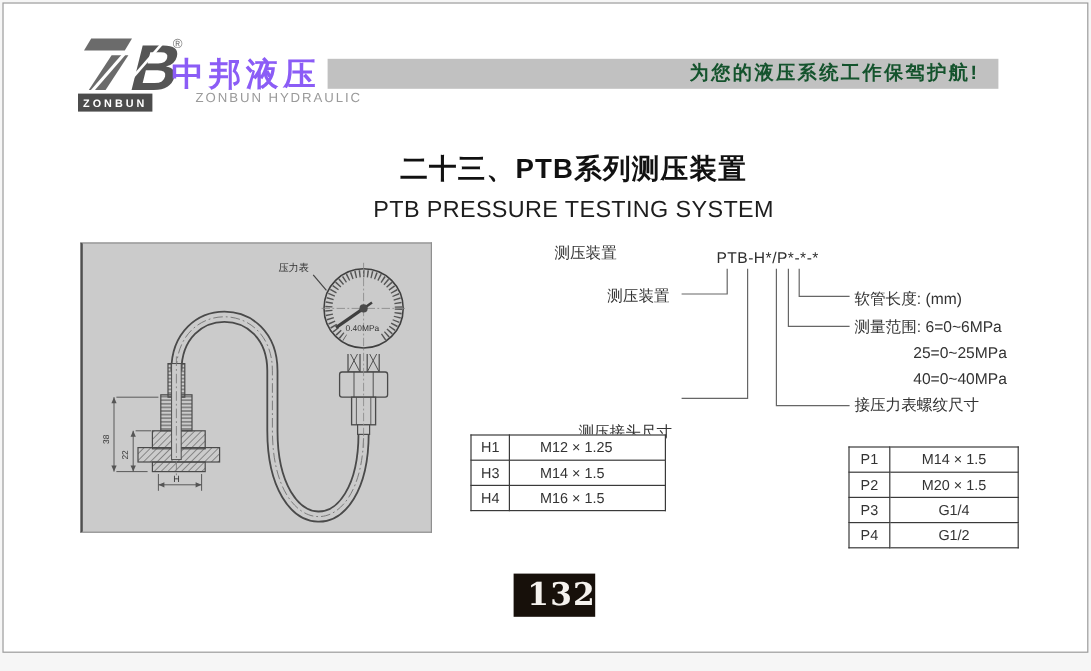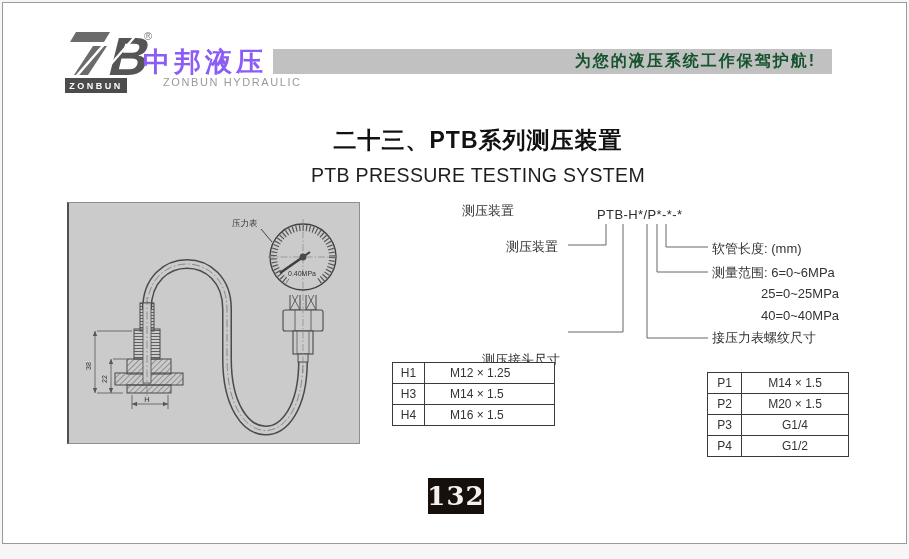--- a/index.html
+++ b/index.html
@@ -24,21 +24,21 @@
   .co-gauge-thread{left:712px;top:329px;}
   .panel{left:67px;top:202px;width:290px;height:240px;background:#cbcbcb;border:1px solid #8f8f8f;border-left:2px solid #4f4f4f;box-sizing:content-box;}
   .spec-table{border-collapse:collapse;background:#fff;}
   .spec-table td{border:1.4px solid #3a3a3a;font-size:12px;color:#333;height:20px;padding:0;}
   .spec-table td.k{width:31px;text-align:center;}
   .h-table{left:392px;top:362px;}
   .h-table td.v{width:104px;text-align:left;padding-left:25px;}
   .p-table{left:707px;top:372px;}
   .p-table td.k{width:33px;margin-top:48px;}
   .p-table td.v{width:106px;text-align:center;}
-  .page-num{left:428px;top:478px;width:56px;height:36px;background:#17100a;color:#f5f2ee;display:flex;align-items:center;justify-content:center;font-family:"DejaVu Serif",serif;font-size:26px;font-weight:600;letter-spacing:1px;}
+  .page-num{left:428px;top:478px;width:56px;height:36px;background:#17100a;color:#f5f2ee;display:flex;align-items:center;justify-content:center;font-family:"DejaVu Serif",serif;font-size:26px;font-weight:600;letter-spacing:1px;padding-left:12px;}
   svg text{font-family:"Liberation Sans",sans-serif;}
 </style>
 </head>
 <body>
 
 <div class="screen">
   <div class="page"></div>
 
   <svg class="abs" style="left:62px;top:27px;" width="150" height="68" viewBox="0 0 150 68">
     <g>

